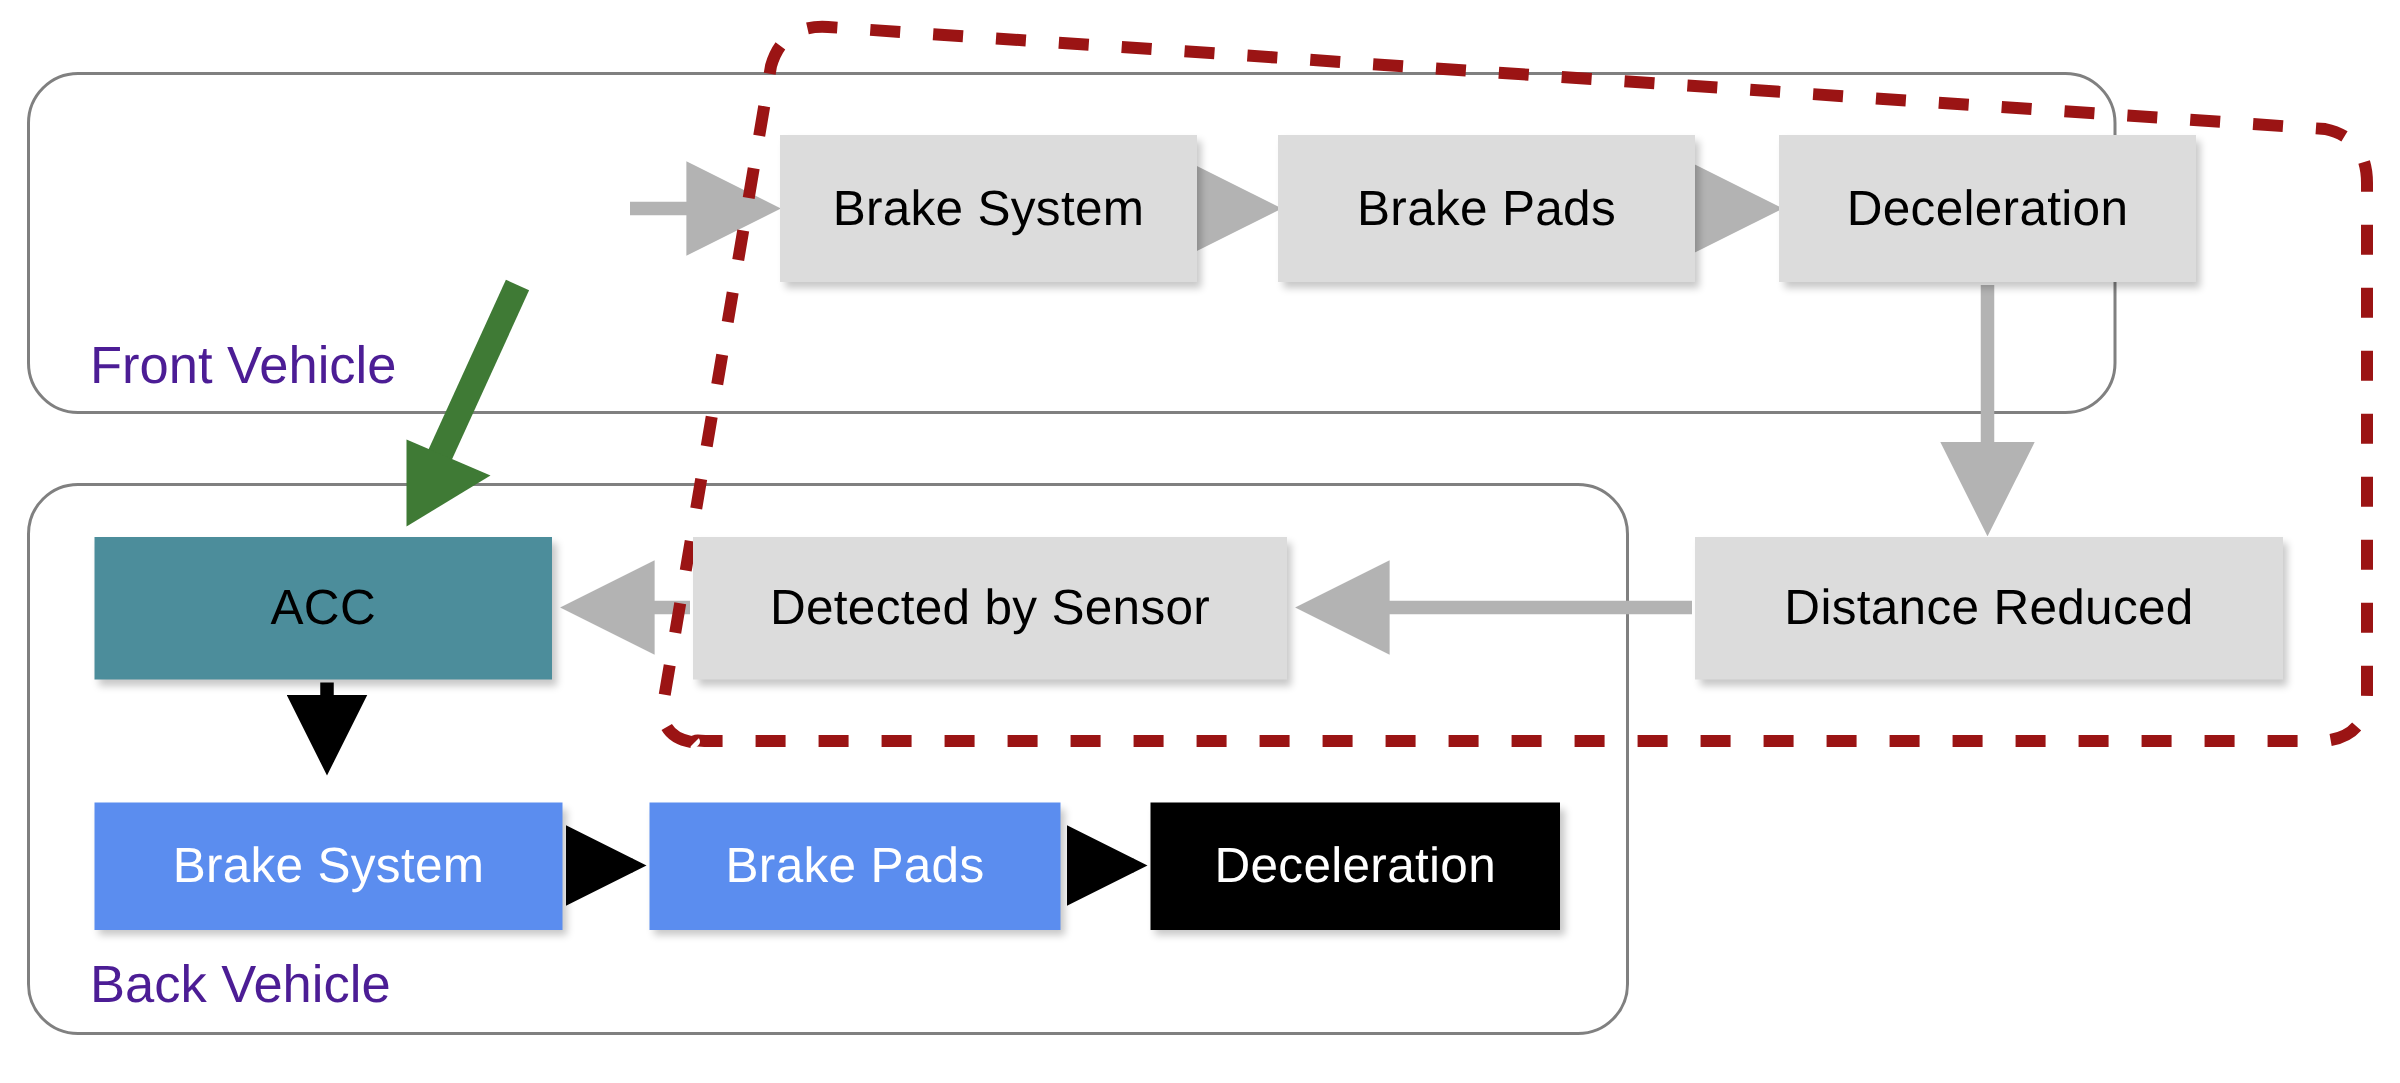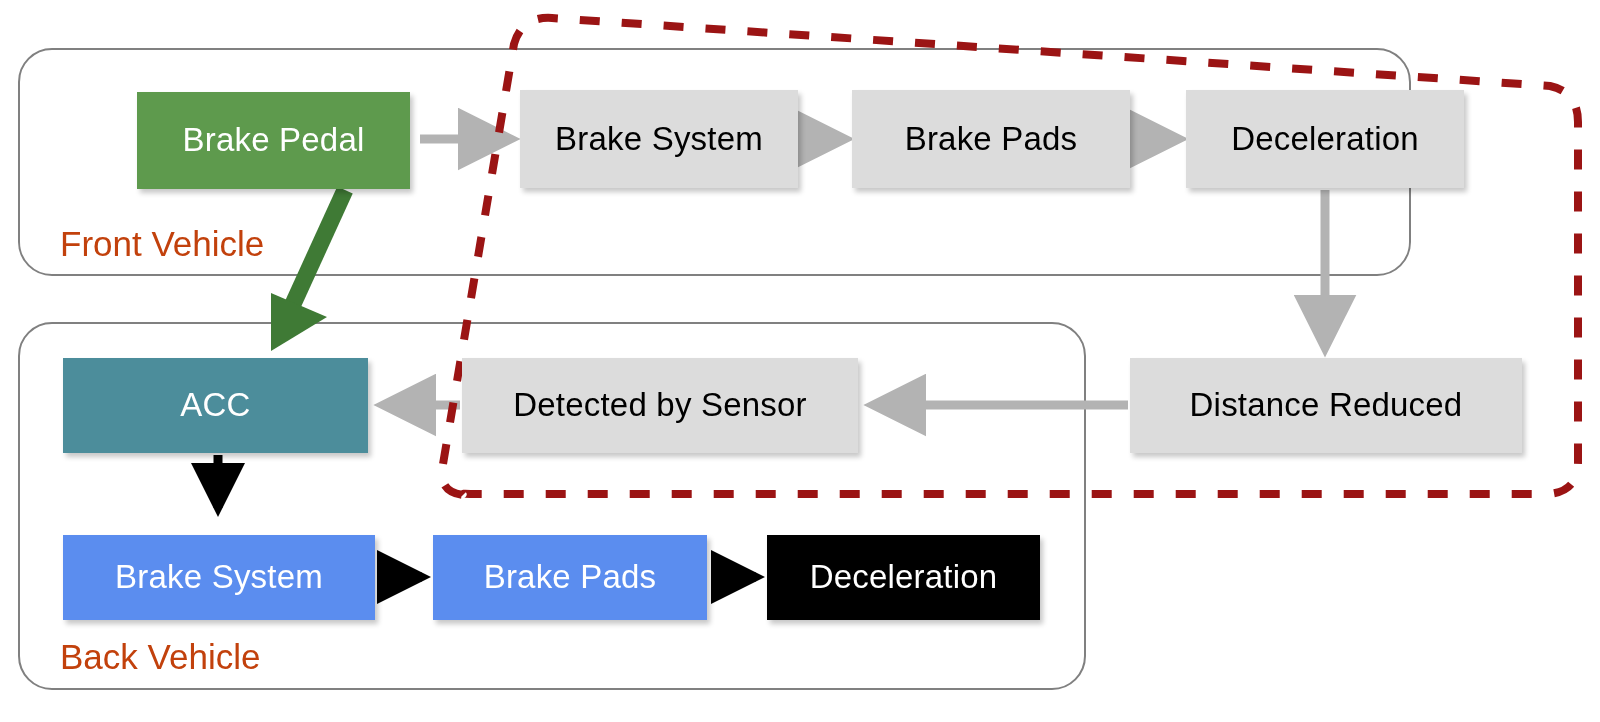--- a/index.html
+++ b/index.html
@@ -29,28 +29,28 @@
     justify-content: center;
     box-sizing: border-box;
     font-size: 33px;
     line-height: 1.1;
     letter-spacing: 0.2px;
     white-space: nowrap;
     box-shadow: 3px 4px 5px rgba(0,0,0,0.22);
   }
   .node-gray   { background: #dcdcdc; color: #000000; }
   .node-green  { background: #5E9A4D; color: #ffffff; }
-  .node-teal   { background: #4C8D9B; color: #ffffff; }
+  .node-teal   { background: #4C8D9B; color: #000000; }
   .node-blue   { background: #5B8DEF; color: #ffffff; }
   .node-black  { background: #000000; color: #ffffff; }
 
   .group-label {
     position: absolute;
     font-size: 35px;
-    color: #c2410c;
+    color: #4c1d95;
     white-space: nowrap;
   }
   .group-box {
     position: absolute;
     box-sizing: border-box;
     border: 2.5px solid #808080;
     border-radius: 34px;
     background: transparent;
   }
 </style>
@@ -94,23 +94,20 @@
              L 1548 494
              Q 1578 492 1578 462
              L 1578 122
              Q 1578 92 1550 86
              L 552 18
              Q 522 16 514 44
              L 442 470
              Q 440 492 463 495 Z"></path>
   </svg>
 
-  <div class="node node-green" style="left:137px; top:92px; width:273px; height:97px;">
-    <span>Brake Pedal</span>
-  </div>
 
   <div class="node node-gray" style="left:520px; top:90px; width:278px; height:98px;">
     <span>Brake System</span>
   </div>
 
   <div class="node node-gray" style="left:852px; top:90px; width:278px; height:98px;">
     <span>Brake Pads</span>
   </div>
 
   <div class="node node-gray" style="left:1186px; top:90px; width:278px; height:98px;">

